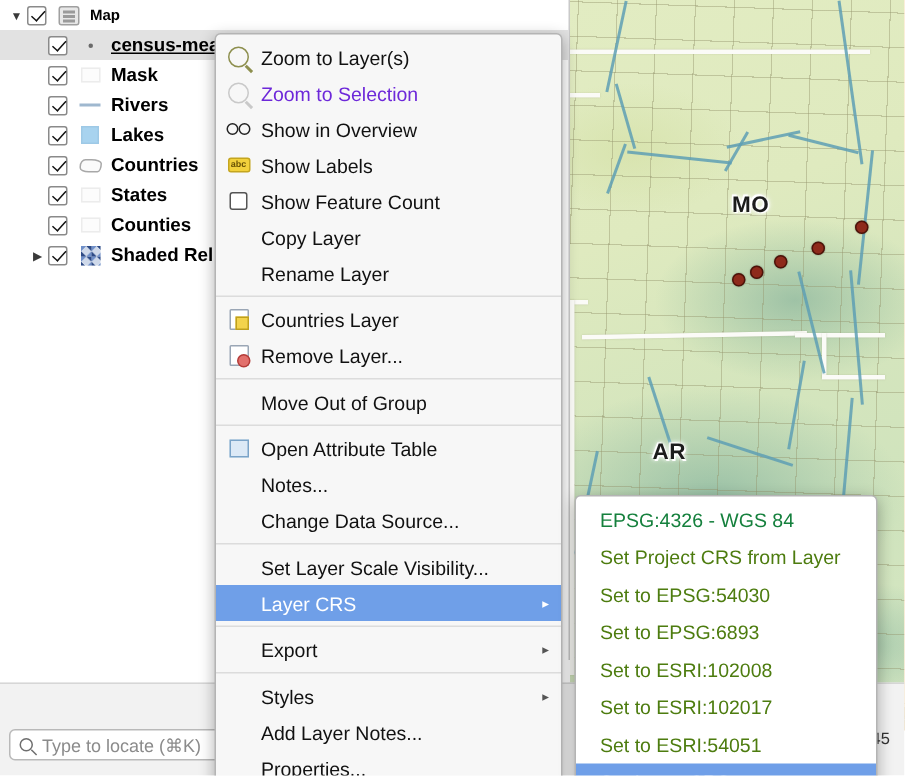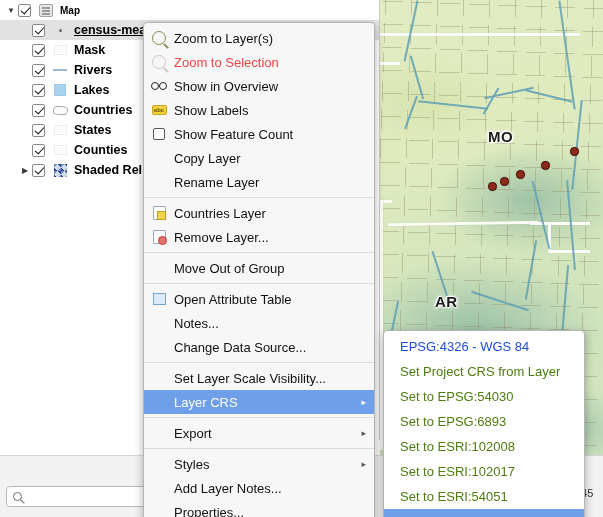--- a/index.html
+++ b/index.html
@@ -103,21 +103,21 @@
   .ctx {
     position: absolute; left: 143px; top: 22px; width: 232px;
     background: #f7f7f7; border: 1px solid #b4b4b4; border-radius: 4px;
     box-shadow: 0 3px 10px rgba(0,0,0,0.30);
     padding: 3px 0; z-index: 30;
   }
   .mi {
     display: flex; align-items: center; height: 24px; padding: 0 8px 0 5px;
     font-size: 13px; color: #111; white-space: nowrap;
   }
-  .mi.disabled { color: #ef4444; }
+  .mi.disabled { color: #6d28d9; }
   .mi.hl { background: #6f9fe8; color: #fff; }
   .mi .ic { width: 20px; flex: 0 0 20px; display:flex; align-items:center; justify-content:center; margin-right: 5px; }
   .mi .txt { flex: 1 1 auto; }
   .mi .arr { font-size: 9px; color: #555; margin-left: 8px; }
   .mi.hl .arr { color: #fff; }
   .sep { height: 1px; background: #dcdcdc; margin: 3px 0; }
 
   
   .ic-zoom { width:14px; height:14px; border:1.6px solid #8d8f4e; border-radius:50%; position:relative; }
   .ic-zoom::after { content:""; position:absolute; right:-4px; bottom:-3px; width:6px; height:1.8px; background:#8d8f4e; transform:rotate(45deg); }
@@ -144,21 +144,21 @@
   .submenu {
     position: absolute; left: 383px; top: 330px; width: 202px;
     background: #ffffff; border: 1px solid #b4b4b4; border-radius: 4px;
     box-shadow: 0 3px 10px rgba(0,0,0,0.30);
     padding: 3px 0 0 0; z-index: 40;
   }
   .smi {
     display: flex; align-items: center; height: 25px; padding: 0 10px 0 16px;
     font-size: 13px; color: #4d7c0f; white-space: nowrap;
   }
-  .smi.disabled { color: #1d4ed8; }
+  .smi.disabled { color: #15803d; }
   .smi.hl { background: #6f9fe8; color: #fff; border-radius: 0 0 3px 3px; }
 
   
   .statusbar {
     position: absolute; left: 0; top: 455px; width: 603px; height: 62px;
     background: #f2f2f2; border-top: 1px solid #d6d6d6;
   }
   .locator {
     position: absolute; left: 6px; top: 30px; width: 192px; height: 21px;
     background: #fff; border: 1px solid #b9b9b9; border-radius: 4px;
@@ -435,18 +435,19 @@
         <span>Set to ESRI:54051</span>
       </div>
       <div class="smi hl">
         <span>Set Layer CRS...</span>
       </div>
     </div>
 
   <div class="statusbar">
     <div class="locator">
       <span class="mag"></span>
+      <span class="loc-ph">Type to locate (⌘K)</span>
     </div>
     <div class="status-msg">Identifying done.</div>
   </div>
   <div class="coord-frag">,45</div>
 
 </div>
 
 </body></html>

